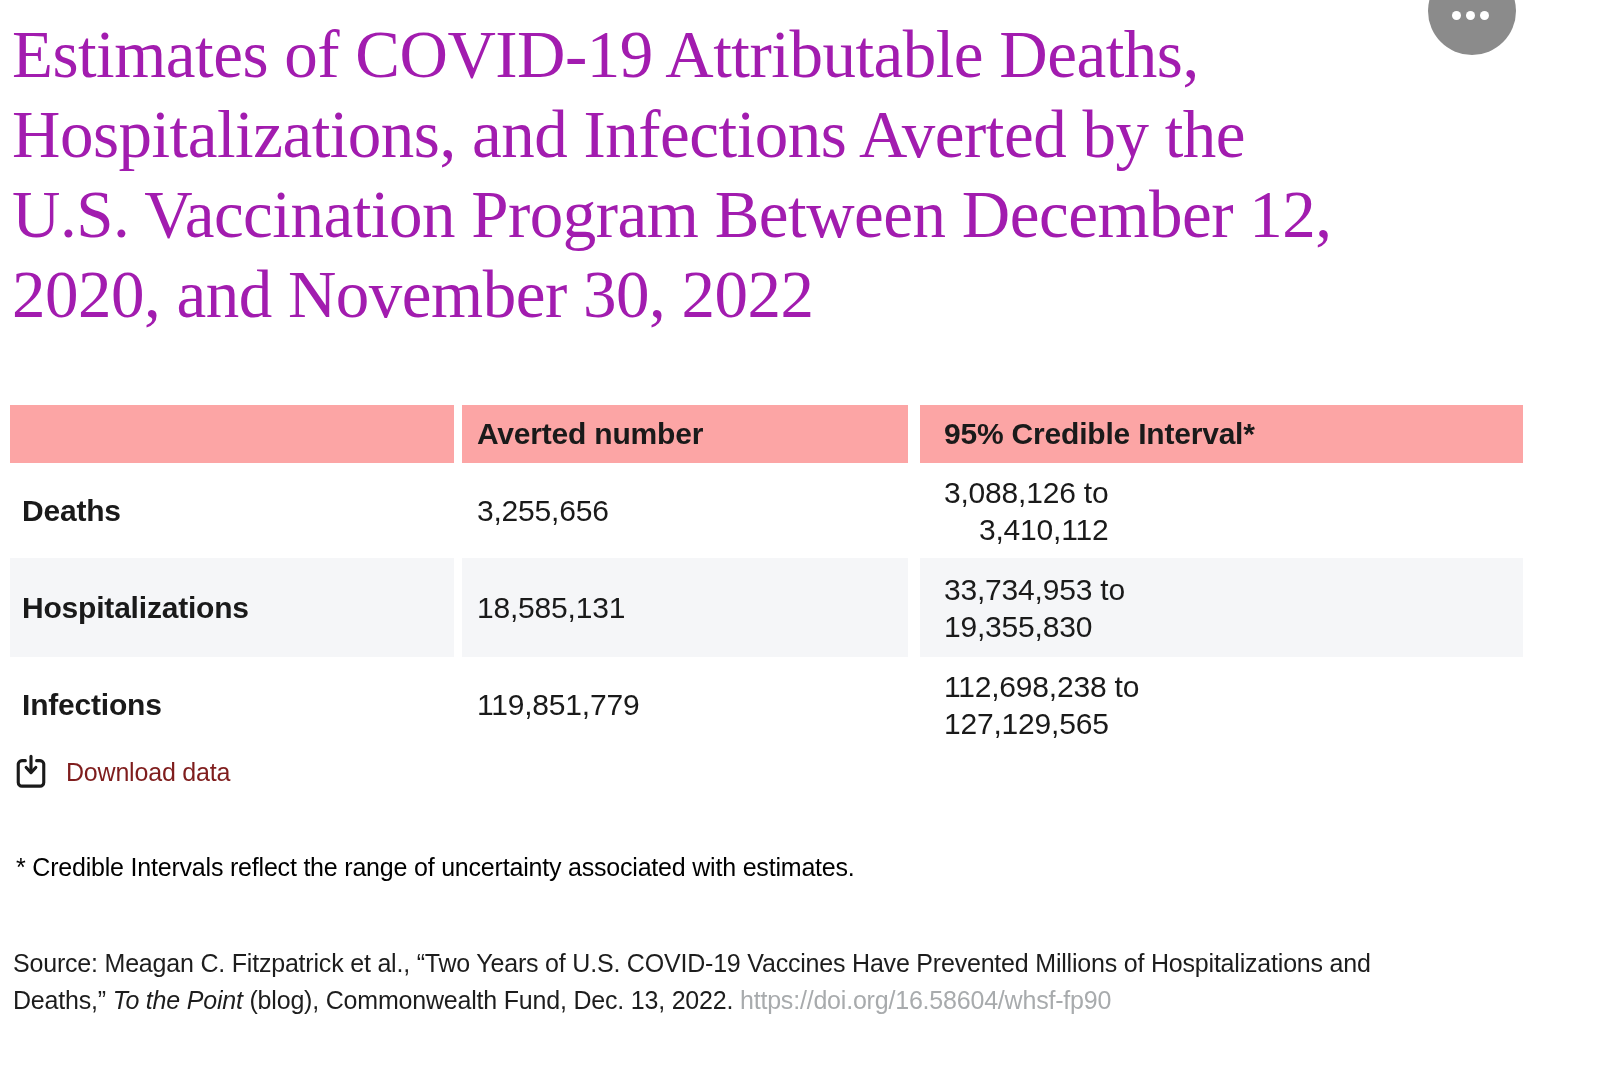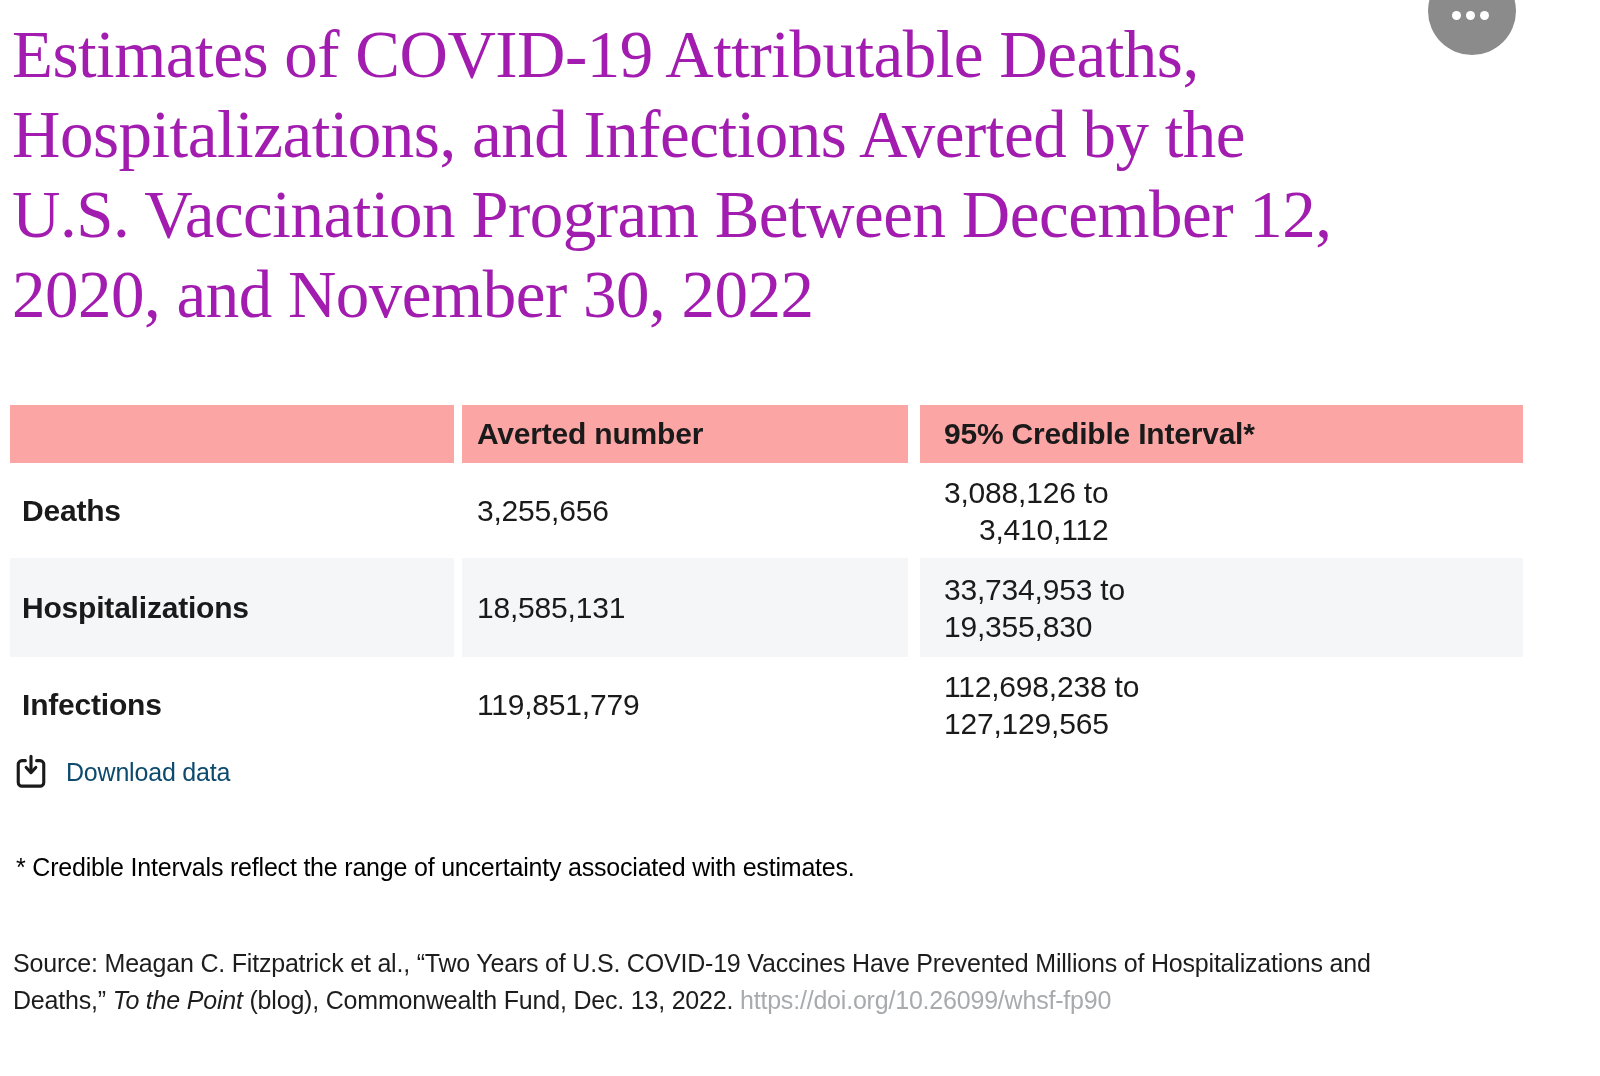--- a/index.html
+++ b/index.html
@@ -45,21 +45,21 @@
   .cell { display: flex; align-items: center; box-sizing: border-box; }
   .c1 { width: 444px; padding-left: 12px; font-weight: 700; }
   .c2 { width: 454px; border-left: 8px solid #ffffff; padding-left: 15px; }
   .c3 { width: 615px; border-left: 12px solid #ffffff; padding-left: 24px; }
   .ci-lines { line-height: 37px; }
 
   
   .download {
     position: absolute; left: 14px; top: 753px;
     display: flex; align-items: center; gap: 18px;
-    text-decoration: none; color: #0c4a6e;
+    text-decoration: none; color: #7f1d1d;
     font-size: 25px; letter-spacing: -0.2px; cursor: pointer;
   }
   .download svg { display: block; }
 
   
   .footnote {
     position: absolute; left: 16px; top: 853px;
     font-size: 25px; letter-spacing: -0.2px; color: #000000;
   }
 
@@ -140,16 +140,16 @@
         <path d="M8.6 9.8 L12 13.4 L15.4 9.8"></path>
       </svg>
     </span>
     <span>Download data</span>
   </a>
 
   <div class="footnote">* Credible Intervals reflect the range of uncertainty associated with estimates.</div>
 
   <div class="source">
     <span>Source: Meagan C. Fitzpatrick et al., “Two Years of U.S. COVID-19 Vaccines Have Prevented Millions of Hospitalizations and</span><br>
-    <span>Deaths,” </span><span class="italic">To the Point</span><span> (blog), Commonwealth Fund, Dec. 13, 2022. </span><a>https://doi.org/10.26099/whsf-fp90</a>
+    <span>Deaths,” </span><span class="italic">To the Point</span><span> (blog), Commonwealth Fund, Dec. 13, 2022. </span><a>https://doi.org/16.58604/whsf-fp90</a>
   </div>
 
 </div>
 
 </body></html>

